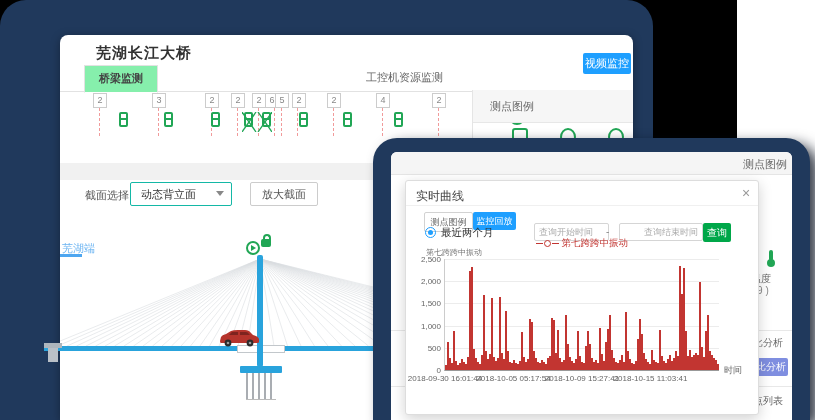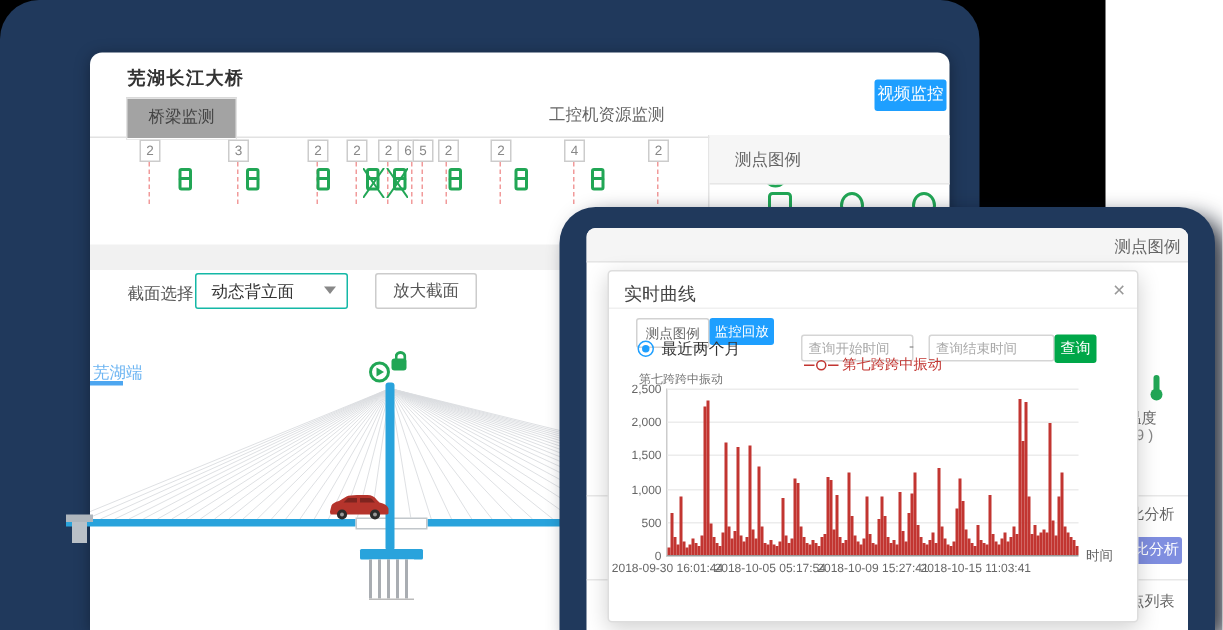--- a/index.html
+++ b/index.html
@@ -7,24 +7,24 @@
        font-family:"Liberation Sans","DejaVu Sans",sans-serif;-webkit-font-smoothing:antialiased;}
   .abs{position:absolute;}
   
   #black-rect{left:0;top:0;width:737px;height:150px;background:#000;}
   #frame1{left:0;top:0;width:653px;height:420px;background:#20395c;border-radius:26px 26px 0 0;}
   #frame2{left:373px;top:138px;width:437px;height:282px;background:#20395c;border-radius:24px 24px 0 0;
           box-shadow:8px 6px 14px rgba(5,12,28,.8);}
   
   #main-window{left:60px;top:35px;width:573px;height:385px;background:#fff;border-radius:8px 8px 0 0;
                box-shadow:0 2px 10px rgba(0,0,0,.35);}
-  .mw-title{left:25px;top:9px;font-size:12px;font-weight:bold;color:#333;letter-spacing:1px;}
+  .mw-title{left:36px;top:9px;font-size:15px;font-weight:bold;color:#333;letter-spacing:1px;}
   .tabbar{left:0;top:30px;width:573px;height:26px;border-bottom:1px solid #e2e2e2;}
   .tab{position:absolute;top:0;height:25px;line-height:25px;padding:0 14px;font-size:11px;color:#666;white-space:nowrap;}
-  .tab.active{background:#a3a3a3;border:1px solid #e2e2e2;border-bottom:1px solid #fff;color:#444;height:26px;}
+  .tab.active{background:#86efac;border:1px solid #e2e2e2;border-bottom:1px solid #fff;color:#444;height:26px;font-weight:bold;}
   #btn-video{left:523px;top:-12px;width:48px;height:21px;background:#1E9FFF;color:#fff;font-size:11px;
              text-align:center;line-height:21px;border-radius:2px;}
   
   .numbox{position:absolute;top:58px;width:12px;height:13px;margin-left:-6px;background:#fff;border:1px solid #ccc;
           font-size:9px;color:#888;text-align:center;line-height:13px;}
   .rdash{position:absolute;top:73px;height:28px;width:0;border-left:1px dashed #f19a9a;}
   .chain{position:absolute;top:77px;width:9px;height:15px;margin-left:-4px;}
   .chain i{position:absolute;left:0;width:5px;height:5px;border:2px solid #21a655;border-radius:2px;background:#fff;display:block;}
   .chain i:first-child{top:0;} .chain i:last-child{top:6px;}
   #ban-icon{left:449px;top:74px;width:12px;height:12px;border:2px solid #21a655;border-radius:50%;}
@@ -83,21 +83,21 @@
   .m-hline{left:0;top:24px;width:352px;height:0;border-top:1px solid #f0f0f0;}
   .m-tab1{left:18px;top:31px;width:47px;height:18px;border:1px solid #d2d2d2;border-radius:2px;background:#fff;
           font-size:9px;color:#666;text-align:center;line-height:18px;}
   .m-tab2{left:67px;top:31px;width:43px;height:18px;border-radius:2px;background:#1E9FFF;
           font-size:9px;color:#fff;text-align:center;line-height:18px;}
   .m-radio{left:19px;top:46px;width:9px;height:9px;border:1px solid #1E9FFF;border-radius:50%;}
   .m-radio::after{content:"";position:absolute;left:2px;top:2px;width:5px;height:5px;border-radius:50%;background:#1E9FFF;}
   .m-radio-label{left:35px;top:45px;font-size:10.5px;color:#333;}
   .m-input{left:128px;top:42px;width:65px;height:16px;border:1px solid #d5d5d5;border-radius:2px;font-size:9px;
            color:#aaa;padding:0 4px;line-height:16px;overflow:hidden;white-space:nowrap;background:#fff;}
-  .m-input.in2{left:213px;width:74px;}
+  .m-input.in2{left:213px;width:74px;text-align:right;}
   .m-sep{left:200px;top:45px;font-size:10px;color:#888;}
   .m-query{left:297px;top:42px;width:28px;height:19px;background:#00a749;border-radius:2px;color:#fff;
            font-size:10px;text-align:center;line-height:19px;}
   .m-legend{left:0;top:56px;width:352px;text-align:center;font-size:9.5px;color:#c23531;}
   .m-legend .seg{display:inline-block;width:7px;height:1px;background:#c23531;vertical-align:middle;}
   .m-legend .dot{display:inline-block;width:5px;height:5px;border:1px solid #c23531;border-radius:50%;vertical-align:middle;margin:0 1px;}
   .y-title{left:20px;top:66px;font-size:8px;color:#777;}
   #plot{left:38px;top:78px;width:274px;height:111px;border-left:1px solid #ccc;border-bottom:1px solid #999;}
   .gline{position:absolute;left:0;width:274px;height:0;border-top:1px solid #ececec;}
   .ylab{position:absolute;left:-38px;width:34px;text-align:right;font-size:8px;color:#666;margin-top:-4px;}

